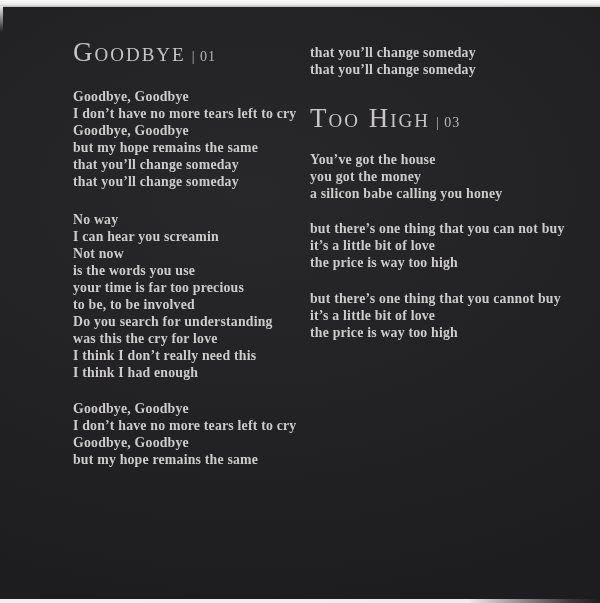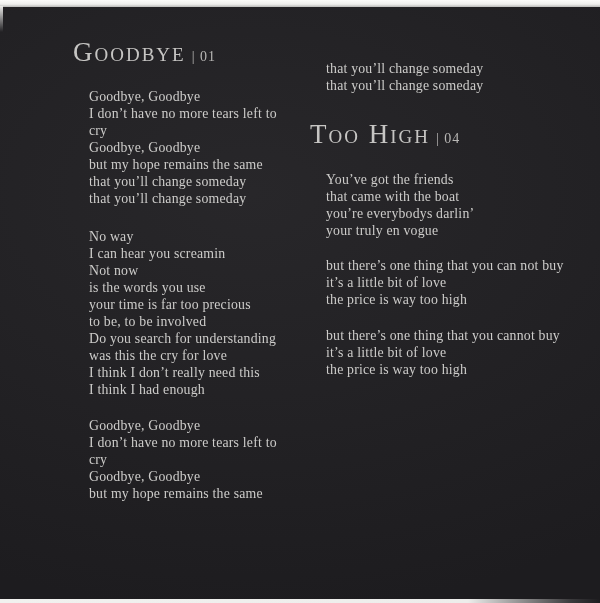--- a/index.html
+++ b/index.html
@@ -59,21 +59,22 @@
     letter-spacing: 1px;
     color: #b8b7b5;
     margin-left: 6px;
   }
   .stanza {
     white-space: pre-line;
     font-size: 13.8px;
     line-height: 17px;
     letter-spacing: 0.2px;
     color: #cdccca;
-    margin: 16px;
+    margin: 0;
+    font-weight: bold;
   }
   
   #goodbye-verse-1   { margin-top: 12px; }
   #goodbye-chorus-1  { margin-top: 17px; }
   #goodbye-verse-2   { margin-top: 21px; }
   #goodbye-chorus-2  { margin-top: 19px; }
   
   #toohigh-heading     { margin-top: 26px; }
   #toohigh-verse-1     { margin-top: 14px; }
   #toohigh-verse-2     { margin-top: 18px; }
@@ -113,26 +114,25 @@
     <div class="stanza" id="goodbye-chorus-2">Goodbye, Goodbye
 I don’t have no more tears left to cry
 Goodbye, Goodbye
 but my hope remains the same</div>
   </div>
 
   <div id="right-column" class="column">
     <div class="stanza" id="goodbye-chorus-continuation">that you’ll change someday
 that you’ll change someday</div>
 
-    <h1 class="song-title" id="toohigh-heading"><span>Too High</span><span class="track-number">| 04</span></h1>
+    <h1 class="song-title" id="toohigh-heading"><span>Too High</span><span class="track-number">| 03</span></h1>
 
-    <div class="stanza" id="toohigh-verse-2">You’ve got the friends
-that came with the boat
-you’re everybodys darlin’
-your truly en vogue</div>
+    <div class="stanza" id="toohigh-verse-1">You’ve got the house
+you got the money
+a silicon babe calling you honey</div>
     <div class="stanza" id="toohigh-chorus-1">but there’s one thing that you can not buy
 it’s a little bit of love
 the price is way too high</div>
     <div class="stanza" id="toohigh-chorus-2">but there’s one thing that you cannot buy
 it’s a little bit of love
 the price is way too high</div>
   </div>
 
 </div>
 

